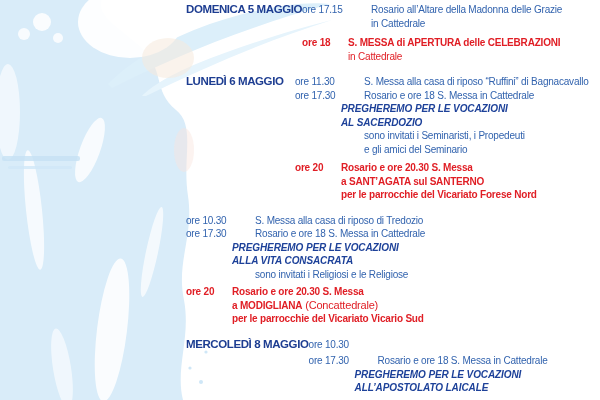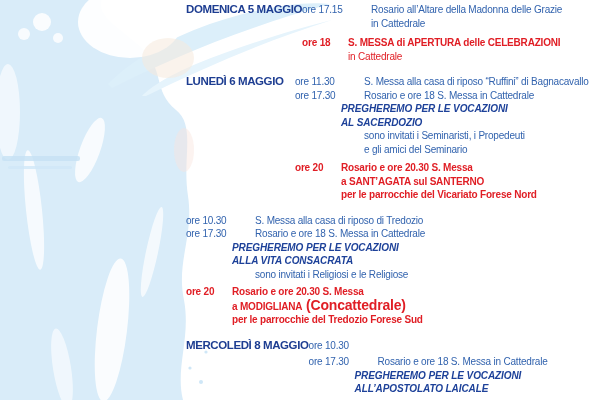--- a/index.html
+++ b/index.html
@@ -35,21 +35,21 @@
   .event.gap3{margin-top:3px;}
   .time{flex:0 0 46px;color:var(--body-blue);white-space:nowrap;}
   .time.red{color:var(--accent-red);font-weight:700;}
   .lines{flex:1;min-width:0;}
   .line{white-space:nowrap;}
   .blue{color:var(--body-blue);padding-left:23px;}
   .blue-bi{color:var(--emphasis-blue);font-weight:700;font-style:italic;letter-spacing:-0.1px;}
   .red-b{color:var(--accent-red);font-weight:700;}
   .red-reg{color:var(--accent-red);font-weight:400;}
   .red-bi-sm{color:var(--accent-red);font-weight:700;font-style:italic;font-size:9.4px;}
-  .sm{font-size:14px;font-weight:700;}
+  .sm{font-size:11px;font-weight:400;}
 </style>
 </head>
 <body>
 
 <div class="page">
 
   <svg class="watermark" viewBox="0 0 600 400" aria-hidden="true">
     <path d="M0,0 H102 C97,16 118,26 140,46 C166,70 152,90 176,110
          C196,126 182,158 188,196 C194,236 176,262 184,300
          C191,338 175,368 183,400 H0 Z" fill="#d9ecf9"></path>
@@ -148,21 +148,21 @@
             <div class="line blue-bi">PREGHEREMO PER LE VOCAZIONI</div>
             <div class="line blue-bi">ALLA VITA CONSACRATA</div>
             <div class="line blue">sono invitati i Religiosi e le Religiose</div>
           </div>
         </div>
         <div class="event gap4">
           <div class="time red">ore 20</div>
           <div class="lines">
             <div class="line red-b">Rosario e ore 20.30 S. Messa</div>
             <div class="line red-b"><span>a MODIGLIANA</span><span class="red-reg sm"> (Concattedrale)</span></div>
-            <div class="line red-b">per le parrocchie del Tredozio Forese Sud</div>
+            <div class="line red-b">per le parrocchie del Vicariato Vicario Sud</div>
           </div>
         </div>
       </div>
     </div>
 
     <div class="day">
       <div class="day-col">
         <div class="day-label">MERCOLEDÌ 8 MAGGIO</div>
       </div>
       <div class="events">

